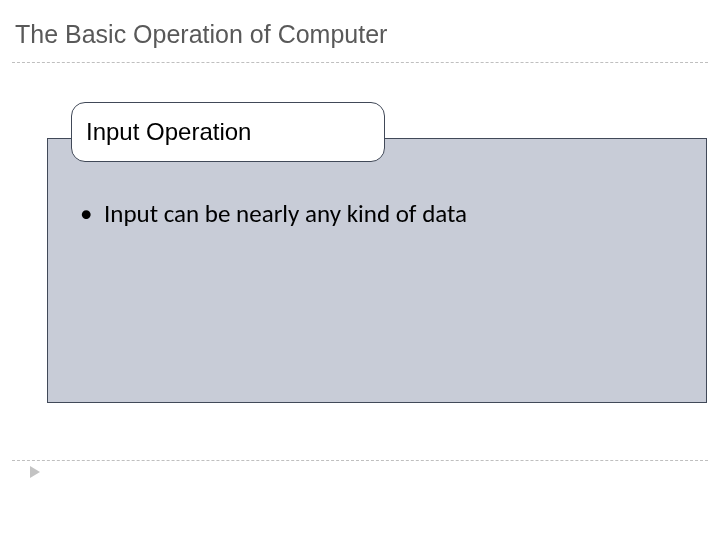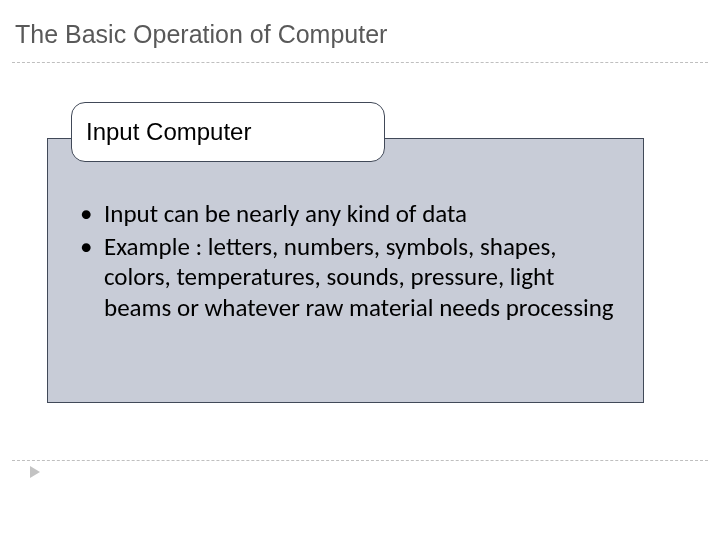--- a/index.html
+++ b/index.html
@@ -24,21 +24,21 @@
   }
   .hr-bottom{
     position:absolute;
     left:12px;top:460px;
     width:696px;height:0;
     border-top:1.5px dashed #bfbfbf;
   }
   .box{
     position:absolute;
     left:47px;top:138px;
-    width:597px;height:265px;
+    width:660px;height:265px;
     background:#c8ccd7;
     border:1.5px solid #414958;
     box-sizing:border-box;
     padding:60px 28px 28px 28px;
   }
   .label{
     position:absolute;
     left:71px;top:102px;
     width:314px;height:60px;
     background:#fff;
@@ -81,20 +81,19 @@
 </style>
 </head>
 <body>
 
 <div class="title">The Basic Operation of Computer</div>
 <div class="hr-top"></div>
 
 <div class="box">
   <div class="bullets">
     <div class="bullet">Input can be nearly any kind of data</div>
-    <div class="bullet">Example : letters, numbers, symbols, shapes, colors, temperatures, sounds, pressure, light beams or whatever raw material needs processing</div>
   </div>
 </div>
 
-<div class="label">Input Computer</div>
+<div class="label">Input Operation</div>
 
 <div class="hr-bottom"></div>
 <div class="caret"></div>
 
 </body></html>

